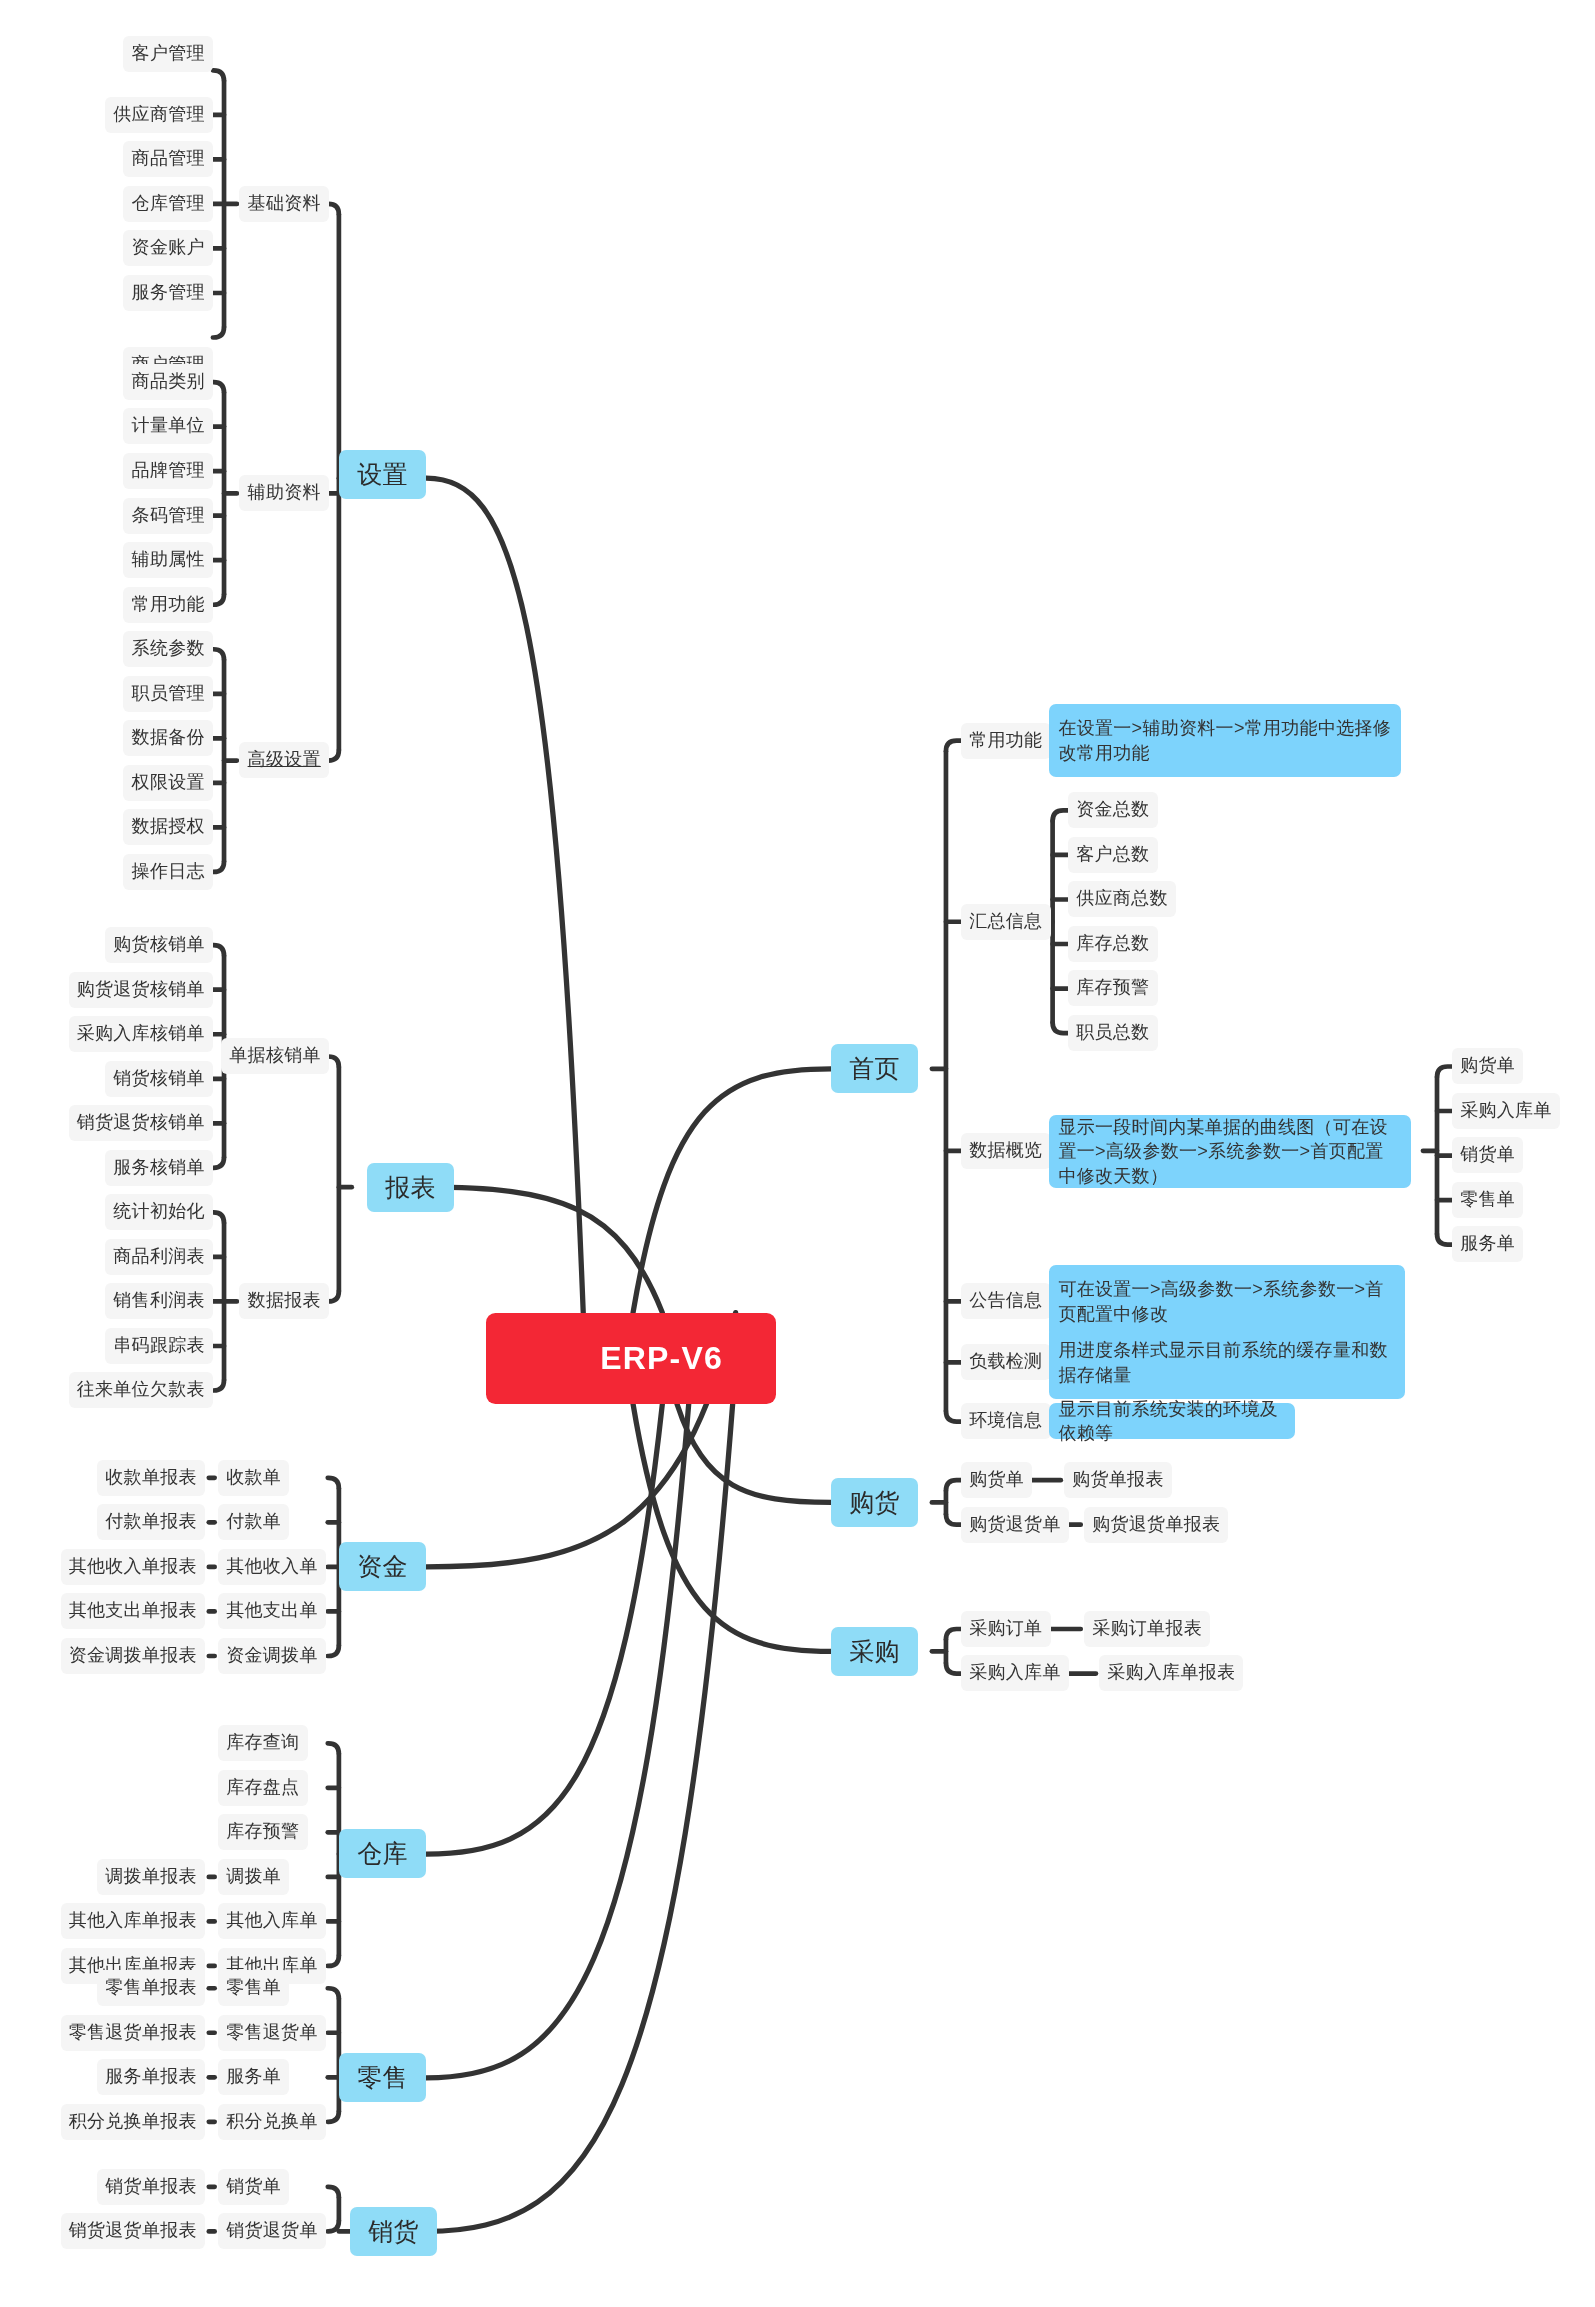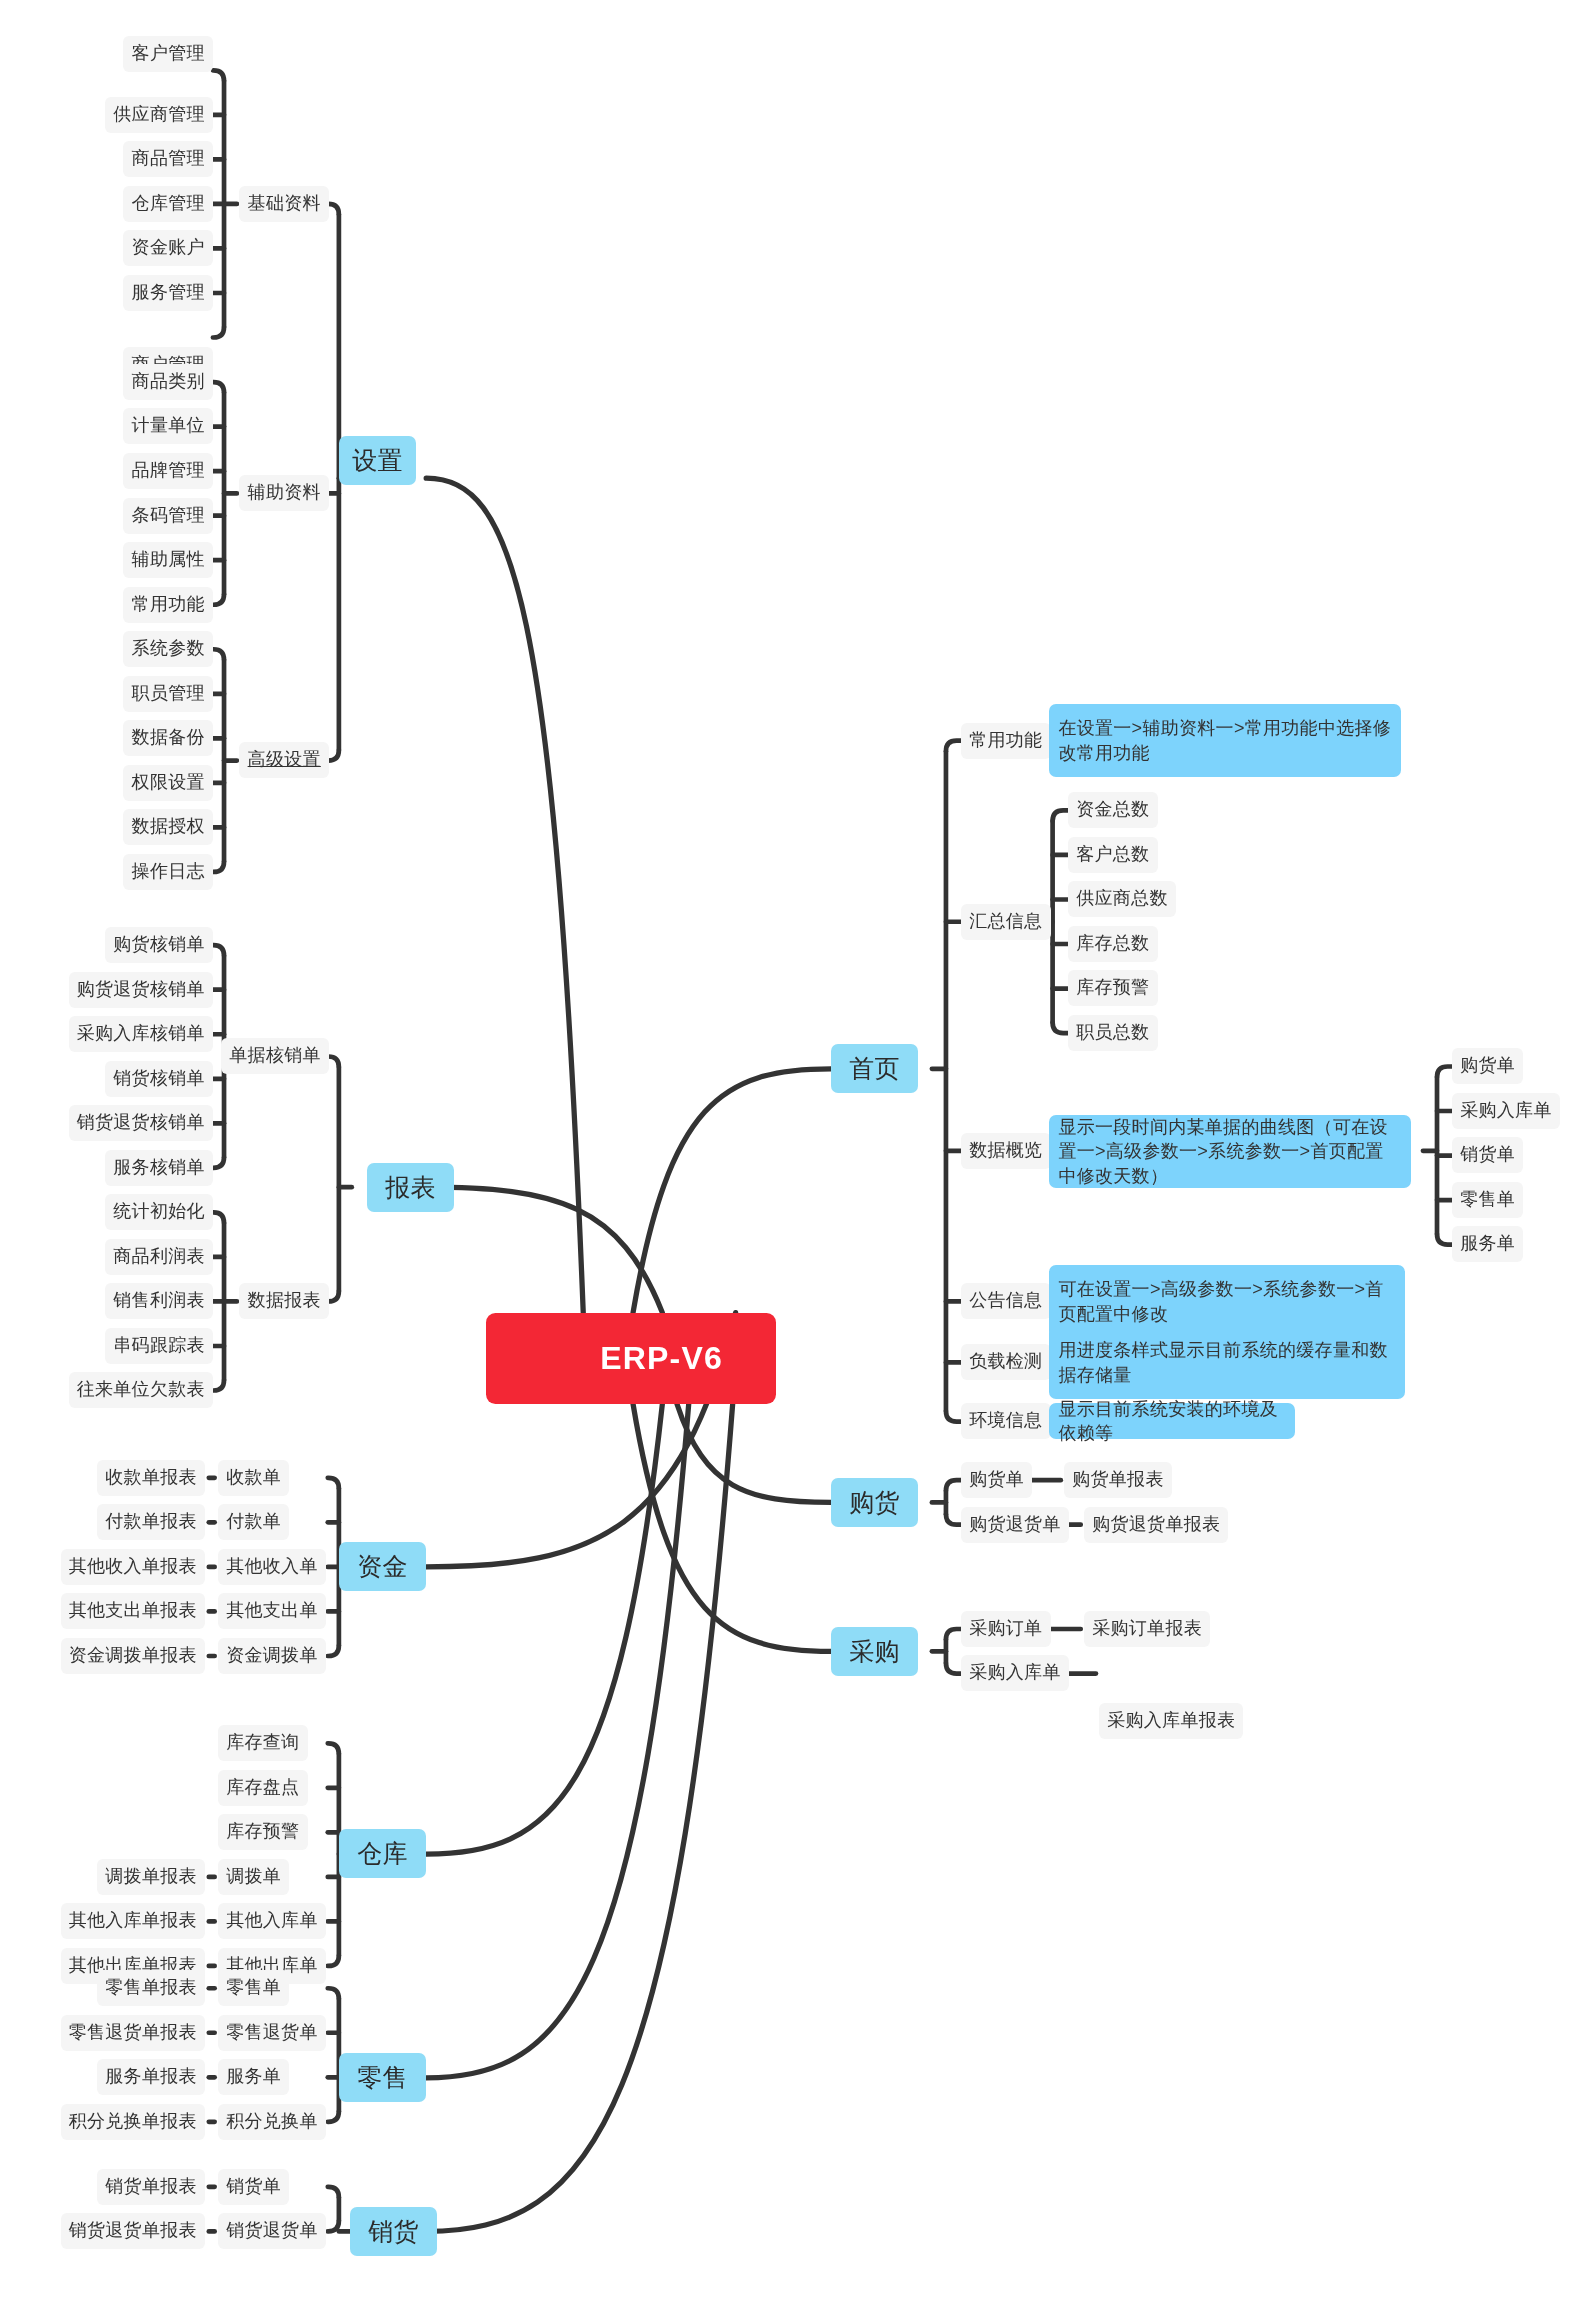--- a/index.html
+++ b/index.html
@@ -225,21 +225,21 @@
       <div class="node n-leaf" style="top: 542px; right: 1383px;">辅助属性</div>
       <div class="node n-leaf" style="top: 587px; right: 1383px;">常用功能</div>
       <div class="node n-leaf" style="top: 475px; right: 1267px;">辅助资料</div>
       <div class="node n-leaf" style="top: 631px; right: 1383px;">系统参数</div>
       <div class="node n-leaf" style="top: 676px; right: 1383px;">职员管理</div>
       <div class="node n-leaf" style="top: 720px; right: 1383px;">数据备份</div>
       <div class="node n-leaf" style="top: 765px; right: 1383px;">权限设置</div>
       <div class="node n-leaf" style="top: 809px; right: 1383px;">数据授权</div>
       <div class="node n-leaf" style="top: 854px; right: 1383px;">操作日志</div>
       <div class="node n-leaf" style="top: 742px; right: 1267px; text-decoration: underline;">高级设置</div>
-      <div class="node n-topic" style="top: 436px; left: 339px; width: 77px;">设置</div>
+      <div class="node n-topic" style="top: 450px; left: 339px; width: 87px;">设置</div>
       <div class="node n-leaf" style="top: 927px; right: 1383px;">购货核销单</div>
       <div class="node n-leaf" style="top: 972px; right: 1383px;">购货退货核销单</div>
       <div class="node n-leaf" style="top: 1016px; right: 1383px;">采购入库核销单</div>
       <div class="node n-leaf" style="top: 1061px; right: 1383px;">销货核销单</div>
       <div class="node n-leaf" style="top: 1105px; right: 1383px;">销货退货核销单</div>
       <div class="node n-leaf" style="top: 1150px; right: 1383px;">服务核销单</div>
       <div class="node n-leaf" style="top: 1038px; right: 1267px;">单据核销单</div>
       <div class="node n-leaf" style="top: 1194px; right: 1383px;">统计初始化</div>
       <div class="node n-leaf" style="top: 1239px; right: 1383px;">商品利润表</div>
       <div class="node n-leaf" style="top: 1283px; right: 1383px;">销售利润表</div>
@@ -306,18 +306,18 @@
       <div class="node n-note" style="top: 1403px; left: 1049px; width: 246px; height: 36px;">显示目前系统安装的环境及依赖等</div>
       <div class="node n-topic" style="top: 1044px; left: 831px; width: 87px;">首页</div>
       <div class="node n-leaf lead" style="top: 1462px; left: 961px; min-width: 0px;">购货单</div>
       <div class="node n-leaf lead" style="top: 1462px; left: 1064px;">购货单报表</div>
       <div class="node n-leaf lead" style="top: 1507px; left: 961px; min-width: 0px;">购货退货单</div>
       <div class="node n-leaf lead" style="top: 1507px; left: 1084px;">购货退货单报表</div>
       <div class="node n-topic" style="top: 1478px; left: 831px; width: 87px;">购货</div>
       <div class="node n-leaf lead" style="top: 1611px; left: 961px; min-width: 0px;">采购订单</div>
       <div class="node n-leaf lead" style="top: 1611px; left: 1084px;">采购订单报表</div>
       <div class="node n-leaf lead" style="top: 1655px; left: 961px; min-width: 0px;">采购入库单</div>
-      <div class="node n-leaf lead" style="top: 1655px; left: 1099px; margin-top: 48px;">采购入库单报表</div>
+      <div class="node n-leaf lead" style="top: 1655px; left: 1099px;">采购入库单报表</div>
       <div class="node n-topic" style="top: 1627px; left: 831px; width: 87px;">采购</div>
       <div class="node n-root" style="top: 1313px; left: 486px; width: 290px; height: 91px; justify-content: flex-end; padding-right: 53px;">ERP-V6</div>
     </div>
 </div>
 
 
 </body></html>

